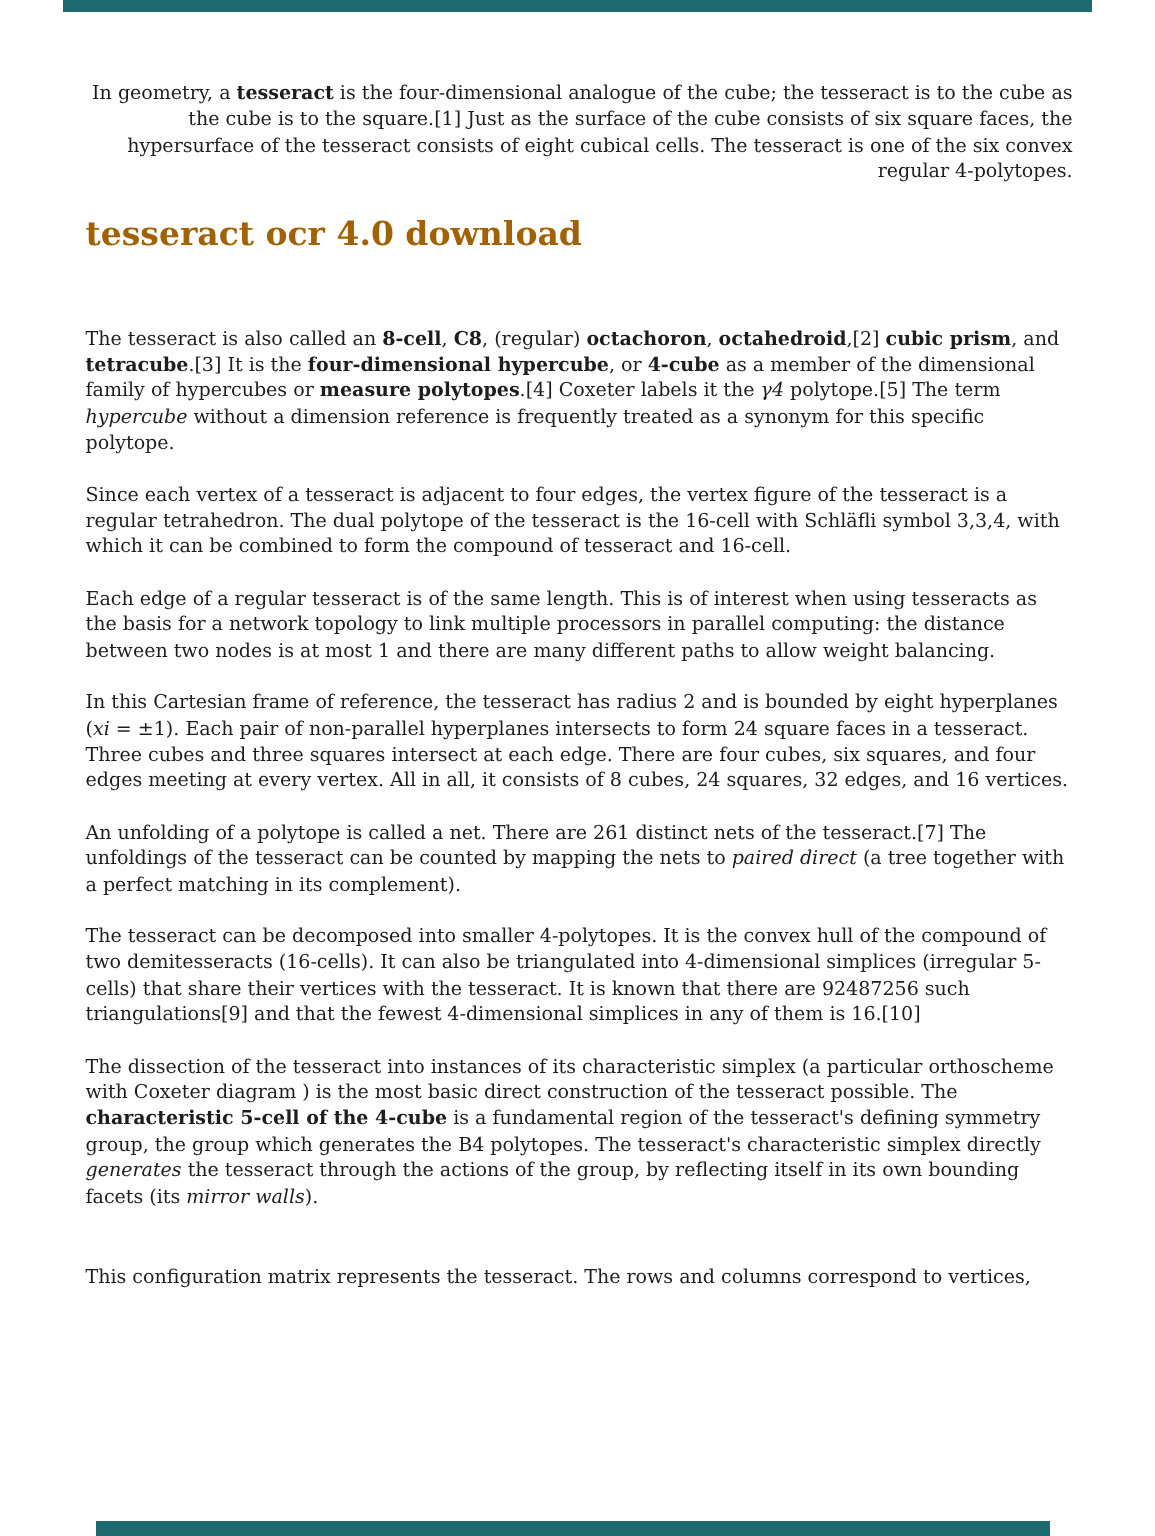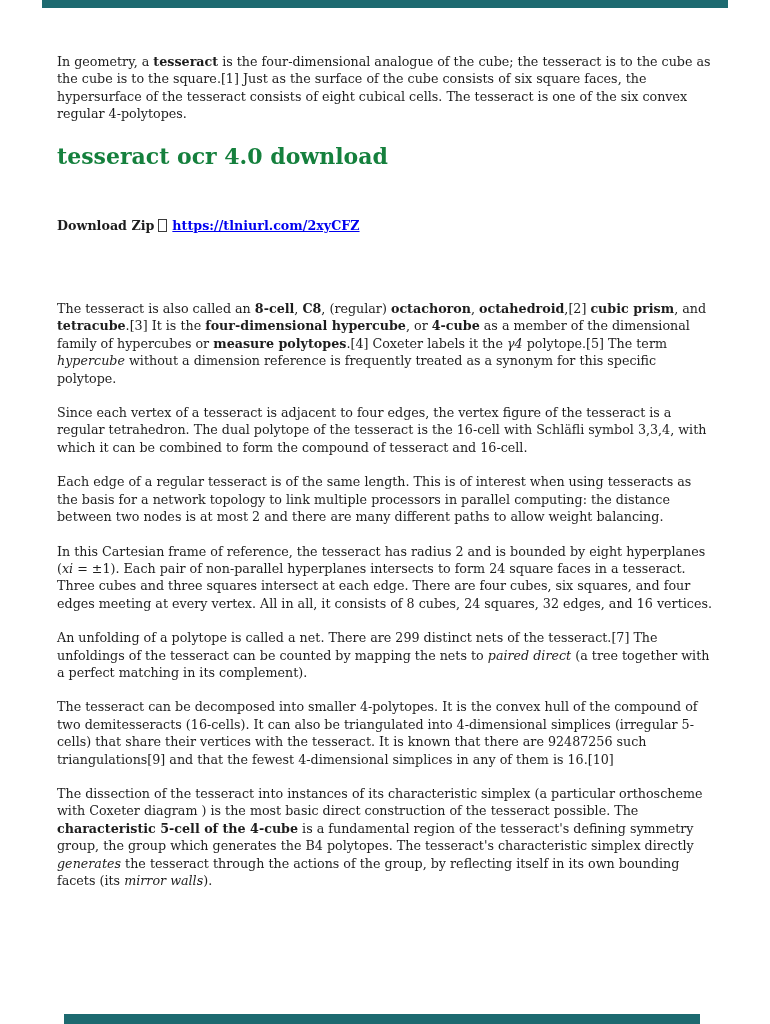--- a/index.html
+++ b/index.html
@@ -17,29 +17,29 @@
   #bottom-bar { left: 64px; top: 1014px; width: 636px; height: 10px; }
 
   #content {
     position: absolute;
     left: 57px; top: 0;
     width: 658px;
     font-size: 12.7px;
     line-height: 17.4px;
     text-align: left;
   }
-  #intro { margin-top: 53px; }
+  #intro { margin-top: 53px; text-align: right; }
 
   h1 {
     font-size: 22px;
     line-height: 27px;
     font-weight: bold;
     margin-top: 20px;
     margin-bottom: 47px;
-    color: #15803d;
+    color: #a16207;
   }
 
   #download-line { margin-bottom: 66px; }
   .dl-label { font-weight: bold; }
   .tofu {
     display: inline-block;
     width: 9px; height: 13px;
     border: 1px solid #3a3a3a;
     margin: 0 5px 0 4px;
     vertical-align: -2px;
@@ -57,29 +57,27 @@
 <body>
 
 <div id="top-bar" class="accent-bar" style="background-color: rgb(29, 106, 112);"></div>
 
 <main id="content" style="color: rgb(29, 29, 29);">
 
   <p id="intro" class="para"><span>In geometry, a </span><span class="run-b">tesseract</span><span> is the four-dimensional analogue of the cube; the tesseract is to the cube as the cube is to the square.[1] Just as the surface of the cube consists of six square faces, the hypersurface of the tesseract consists of eight cubical cells. The tesseract is one of the six convex regular 4-polytopes.</span></p>
 
   <h1>tesseract ocr 4.0 download</h1>
 
-  <p id="download-line">
-    <span class="dl-label">Download Zip</span><span class="tofu"></span><a class="dl-link" href="#" style="color: rgb(0, 0, 238);">https://tlniurl.com/2xyCFZ</a>
-  </p>
 
   <div id="article-body">
       <p class="para"><span>The tesseract is also called an </span><span class="run-b">8-cell</span><span>, </span><span class="run-b">C8</span><span>, (regular) </span><span class="run-b">octachoron</span><span>, </span><span class="run-b">octahedroid</span><span>,[2] </span><span class="run-b">cubic prism</span><span>, and </span><span class="run-b">tetracube</span><span>.[3] It is the </span><span class="run-b">four-dimensional hypercube</span><span>, or </span><span class="run-b">4-cube</span><span> as a member of the dimensional family of hypercubes or </span><span class="run-b">measure polytopes</span><span>.[4] Coxeter labels it the </span><span class="run-i">γ4</span><span> polytope.[5] The term </span><span class="run-i">hypercube</span><span> without a dimension reference is frequently treated as a synonym for this specific polytope.</span></p>
       <p class="para"><span>Since each vertex of a tesseract is adjacent to four edges, the vertex figure of the tesseract is a regular tetrahedron. The dual polytope of the tesseract is the 16-cell with Schläfli symbol 3,3,4, with which it can be combined to form the compound of tesseract and 16-cell.</span></p>
-      <p class="para"><span>Each edge of a regular tesseract is of the same length. This is of interest when using tesseracts as the basis for a network topology to link multiple processors in parallel computing: the distance between two nodes is at most 2 and there are many different paths to allow weight balancing.</span></p>
+      <p class="para"><span>Each edge of a regular tesseract is of the same length. This is of interest when using tesseracts as the basis for a network topology to link multiple processors in parallel computing: the distance between two nodes is at most 1 and there are many different paths to allow weight balancing.</span></p>
       <p class="para"><span>In this Cartesian frame of reference, the tesseract has radius 2 and is bounded by eight hyperplanes (</span><span class="run-i">xi</span><span> = ±1). Each pair of non-parallel hyperplanes intersects to form 24 square faces in a tesseract. Three cubes and three squares intersect at each edge. There are four cubes, six squares, and four edges meeting at every vertex. All in all, it consists of 8 cubes, 24 squares, 32 edges, and 16 vertices.</span></p>
-      <p class="para"><span>An unfolding of a polytope is called a net. There are 299 distinct nets of the tesseract.[7] The unfoldings of the tesseract can be counted by mapping the nets to </span><span class="run-i">paired direct</span><span> (a tree together with a perfect matching in its complement).</span></p>
+      <p class="para"><span>An unfolding of a polytope is called a net. There are 261 distinct nets of the tesseract.[7] The unfoldings of the tesseract can be counted by mapping the nets to </span><span class="run-i">paired direct</span><span> (a tree together with a perfect matching in its complement).</span></p>
       <p class="para"><span>The tesseract can be decomposed into smaller 4-polytopes. It is the convex hull of the compound of two demitesseracts (16-cells). It can also be triangulated into 4-dimensional simplices (irregular 5-cells) that share their vertices with the tesseract. It is known that there are 92487256 such triangulations[9] and that the fewest 4-dimensional simplices in any of them is 16.[10]</span></p>
       <p class="para"><span>The dissection of the tesseract into instances of its characteristic simplex (a particular orthoscheme with Coxeter diagram ) is the most basic direct construction of the tesseract possible. The </span><span class="run-b">characteristic 5-cell of the 4-cube</span><span> is a fundamental region of the tesseract's defining symmetry group, the group which generates the B4 polytopes. The tesseract's characteristic simplex directly </span><span class="run-i">generates</span><span> the tesseract through the actions of the group, by reflecting itself in its own bounding facets (its </span><span class="run-i">mirror walls</span><span>).</span></p>
+      <p class="para"><span>This configuration matrix represents the tesseract. The rows and columns correspond to vertices,</span></p>
     </div>
 
 </main>
 
 <div id="bottom-bar" class="accent-bar" style="background-color: rgb(29, 106, 112);"></div>
 
 </body></html>

